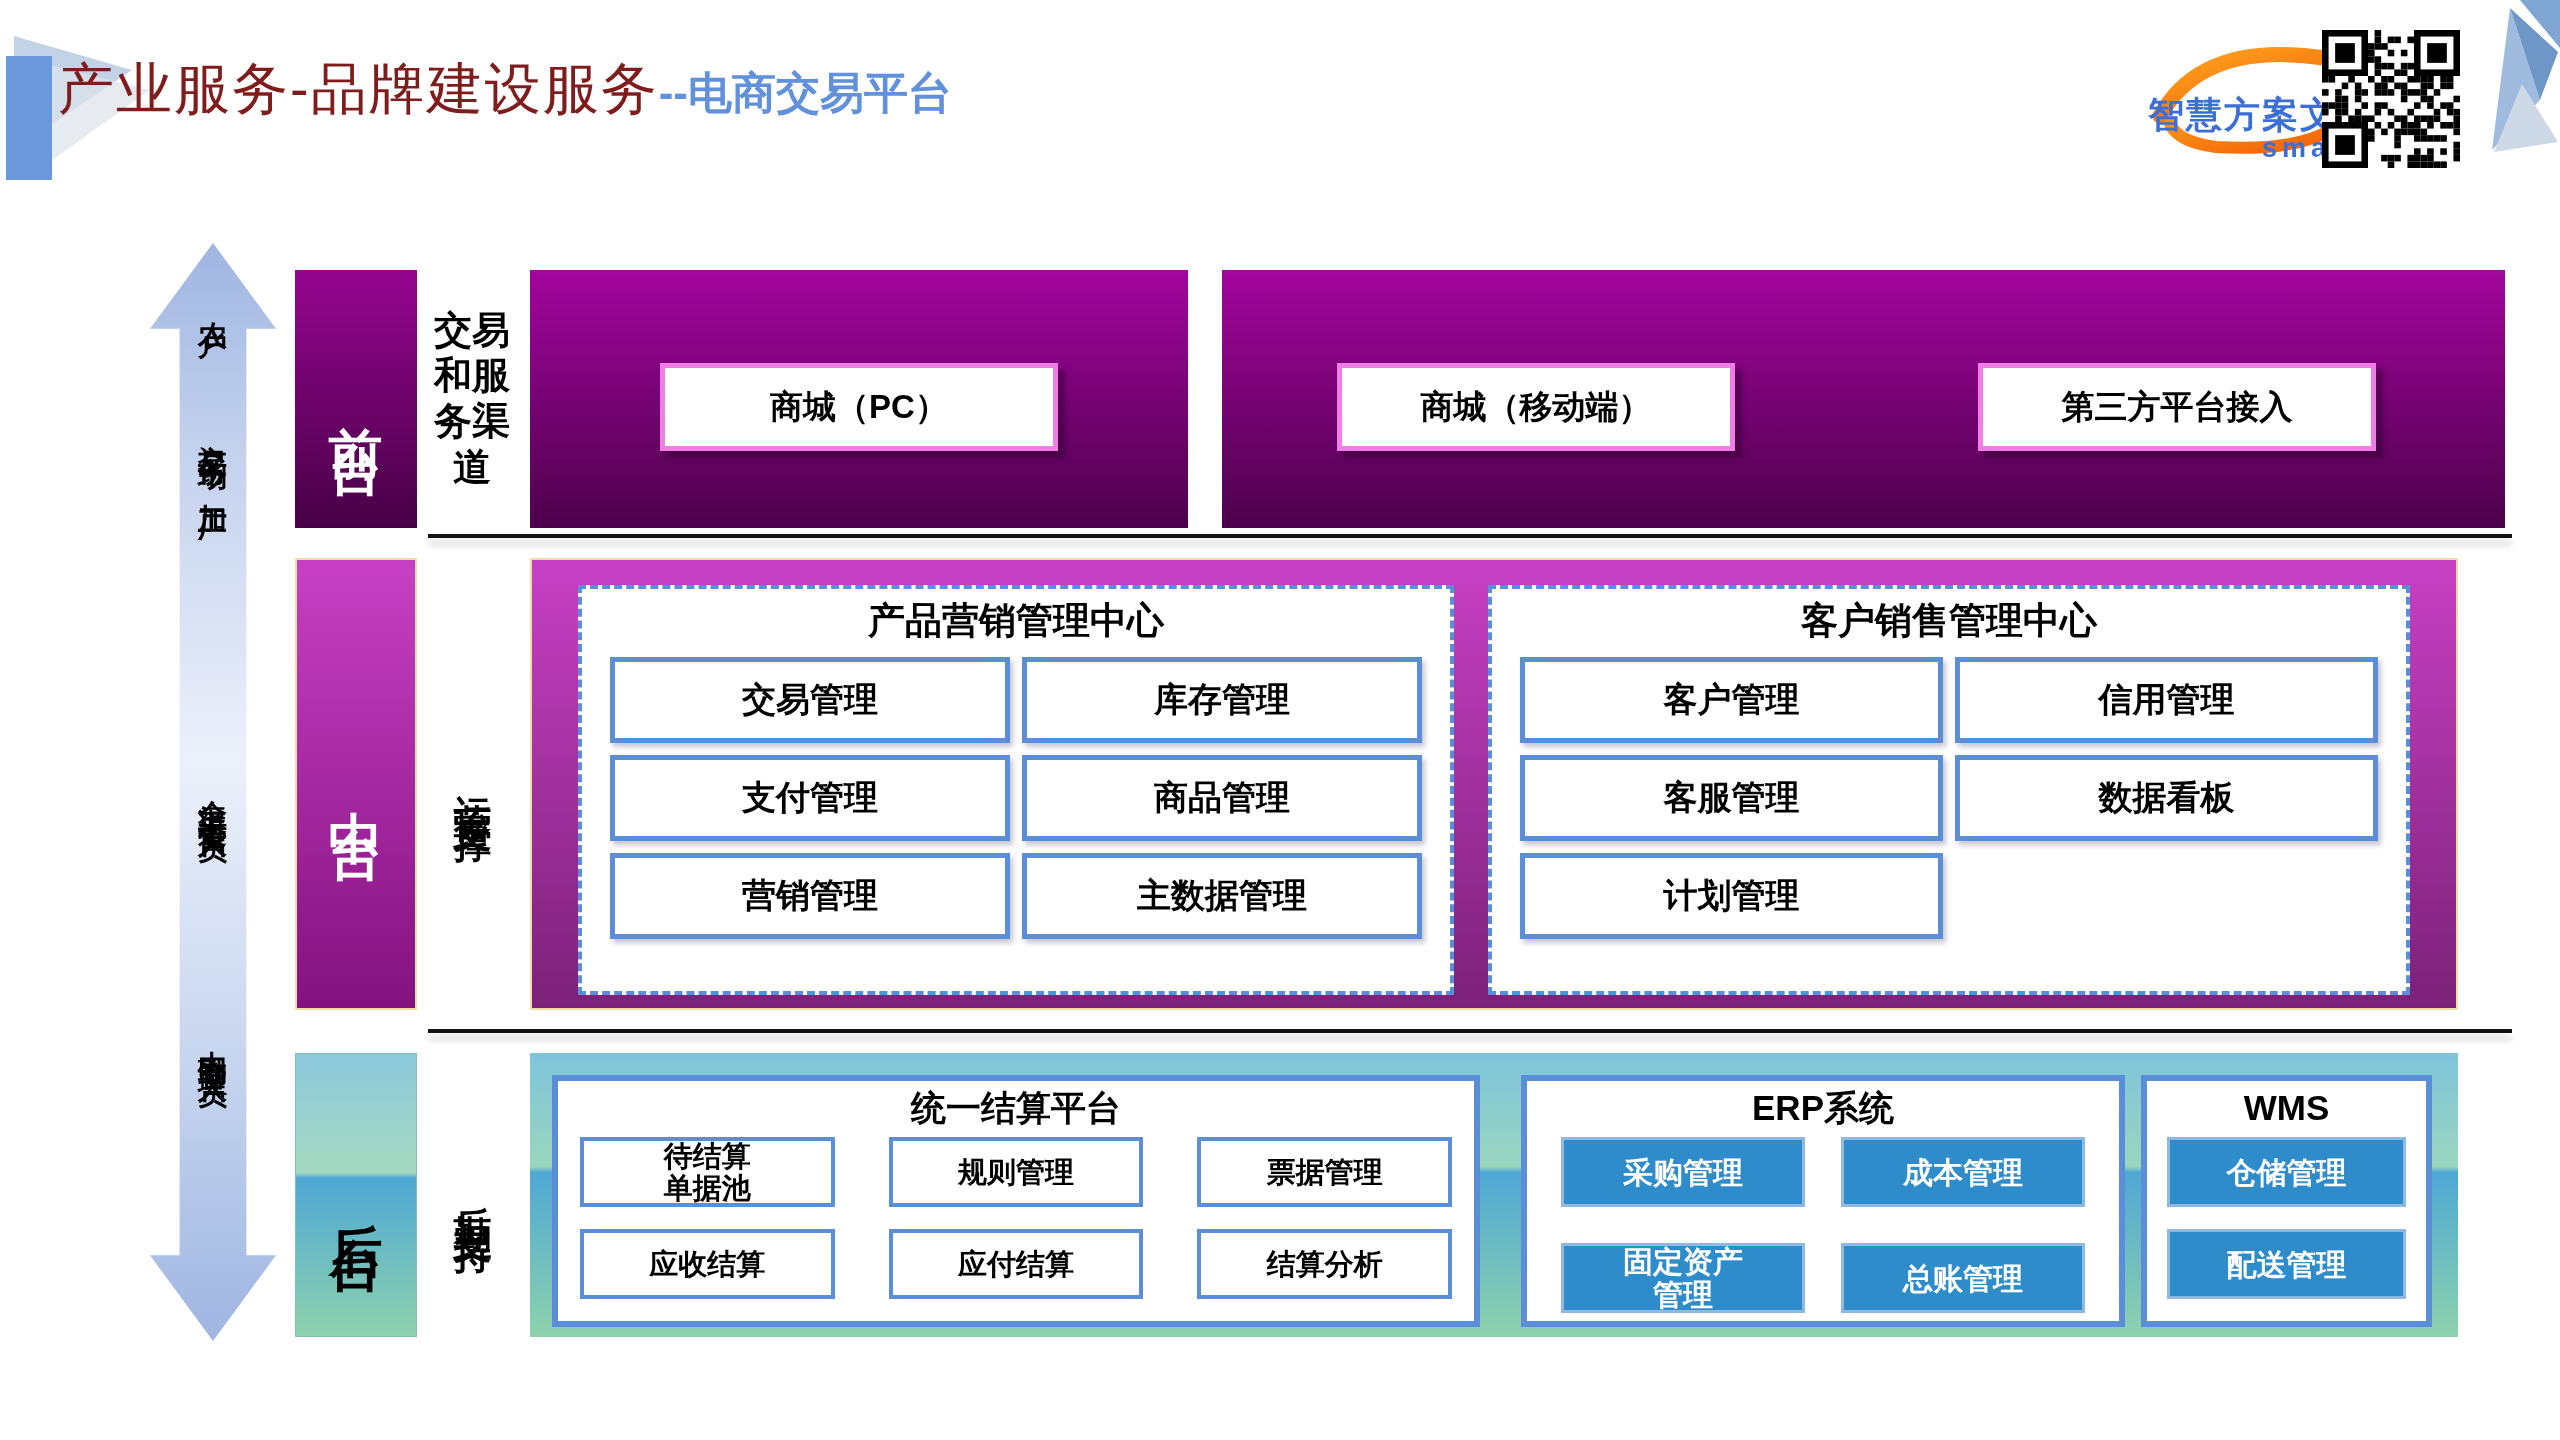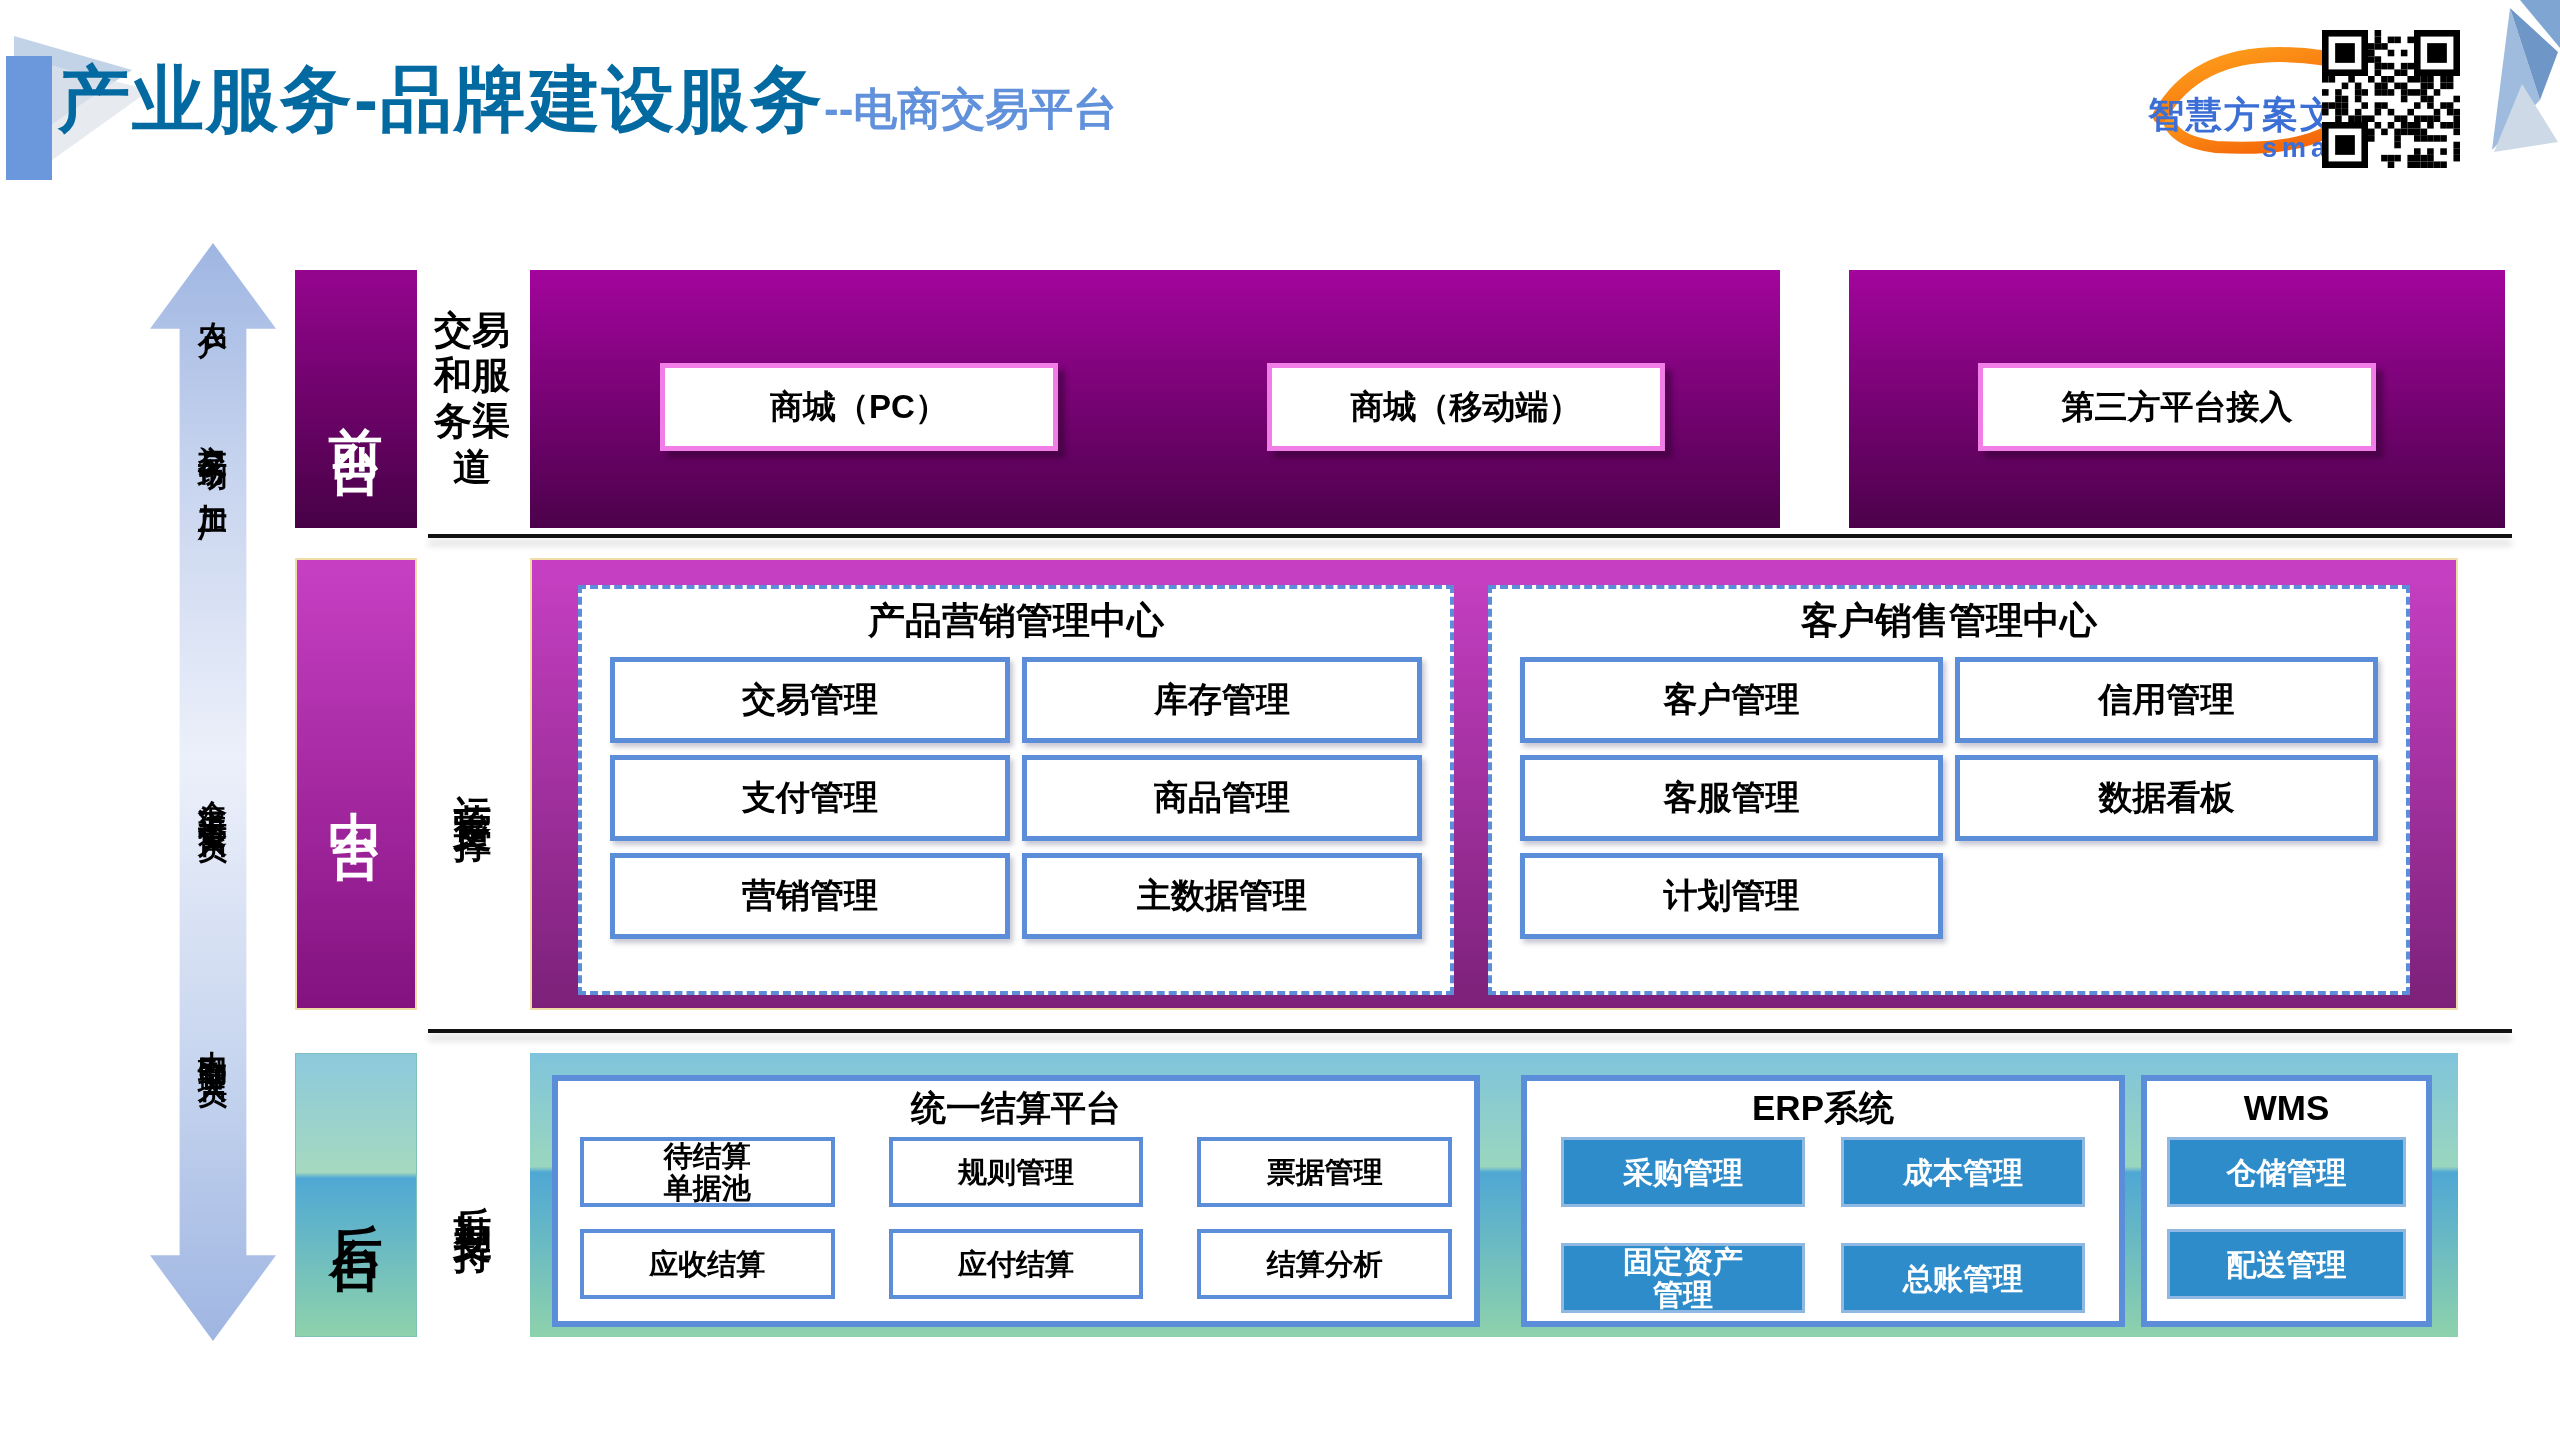--- a/index.html
+++ b/index.html
@@ -7,21 +7,21 @@
          font-family:"Liberation Sans",sans-serif;color:#000;}
   .abs{position:absolute;}
 
   
   .deco-tri{left:14px;top:36px;width:0;height:0;border-left:118px solid #B9CBE3;
             border-top:34px solid transparent;border-bottom:80px solid transparent;opacity:.85;}
   .deco-tri2{left:30px;top:60px;width:0;height:0;border-left:120px solid #DDE2E9;
              border-top:30px solid transparent;border-bottom:86px solid transparent;opacity:.7;}
   .deco-bar{left:6px;top:56px;width:46px;height:124px;background:#6B97DC;}
   .title-row{left:58px;top:52px;display:flex;align-items:baseline;white-space:nowrap;}
-  .title{font-size:72px;font-weight:bold;color:#0369a1;letter-spacing:2px;}
+  .title{font-size:56px;font-weight:normal;color:#7f1d1d;letter-spacing:2px;}
   .subtitle{font-size:44px;font-weight:bold;color:#6191DB;}
 
   .logo{left:2146px;top:28px;width:330px;height:135px;}
   .logo-cn{font:bold 36px "Liberation Sans",sans-serif;fill:#3B6FD6;letter-spacing:2px;}
   .logo-en{font:bold 27px "Liberation Sans",sans-serif;fill:#3B6FD6;letter-spacing:5px;}
   .qr{left:2322px;top:30px;width:138px;height:138px;background:#fff;}
   .qr svg{width:100%;height:100%;}
   .plane{left:2462px;top:0;width:98px;height:160px;}
   .corner-tri{right:0;top:0;width:0;height:0;border-right:40px solid #7FA6D2;border-bottom:48px solid transparent;}
 
@@ -40,21 +40,21 @@
            border:2px solid #F0DCA6;box-sizing:border-box;}
   .lab-back{top:1053px;height:284px;color:#000;
     background:linear-gradient(180deg,#8CC9DC 0%,#A5D9C0 42%,#4FA8D4 44%,#8ED2AC 100%);
     border:1px solid #7FC0B8;box-sizing:border-box;}
   .side-wrap{left:420px;width:104px;display:flex;align-items:center;justify-content:center;}
   .side-h{font-size:38px;font-weight:bold;line-height:1.2;text-align:center;word-break:break-all;width:84px;}
   .side-v{writing-mode:vertical-rl;font-size:38px;font-weight:bold;letter-spacing:10px;}
 
   
   .front-box{top:270px;height:258px;background:linear-gradient(180deg,#A3059D,#4C014B);}
-  .fb1{left:530px;width:658px;} .fb2{left:1152px;width:628px;} .fb3{left:1849px;width:656px;text-decoration:underline;}
+  .fb1{left:530px;width:658px;} .fb2{left:1222px;width:628px;} .fb3{left:1849px;width:656px;text-decoration:underline;}
   .front-inner{position:absolute;left:50%;top:93px;transform:translateX(-50%);width:398px;height:88px;
     background:#fff;border:5px solid #F07EE6;box-sizing:border-box;display:flex;align-items:center;justify-content:center;
     font-size:33px;font-weight:bold;box-shadow:7px 7px 5px rgba(40,0,40,.45);}
 
   .sep{height:4px;background:#121212;box-shadow:0 7px 7px rgba(0,0,0,.18);}
   .sep1{left:428px;top:534px;width:2084px;}
   .sep2{left:428px;top:1029px;width:2084px;}
 
   
   .mid-container{left:530px;top:558px;width:1928px;height:452px;

